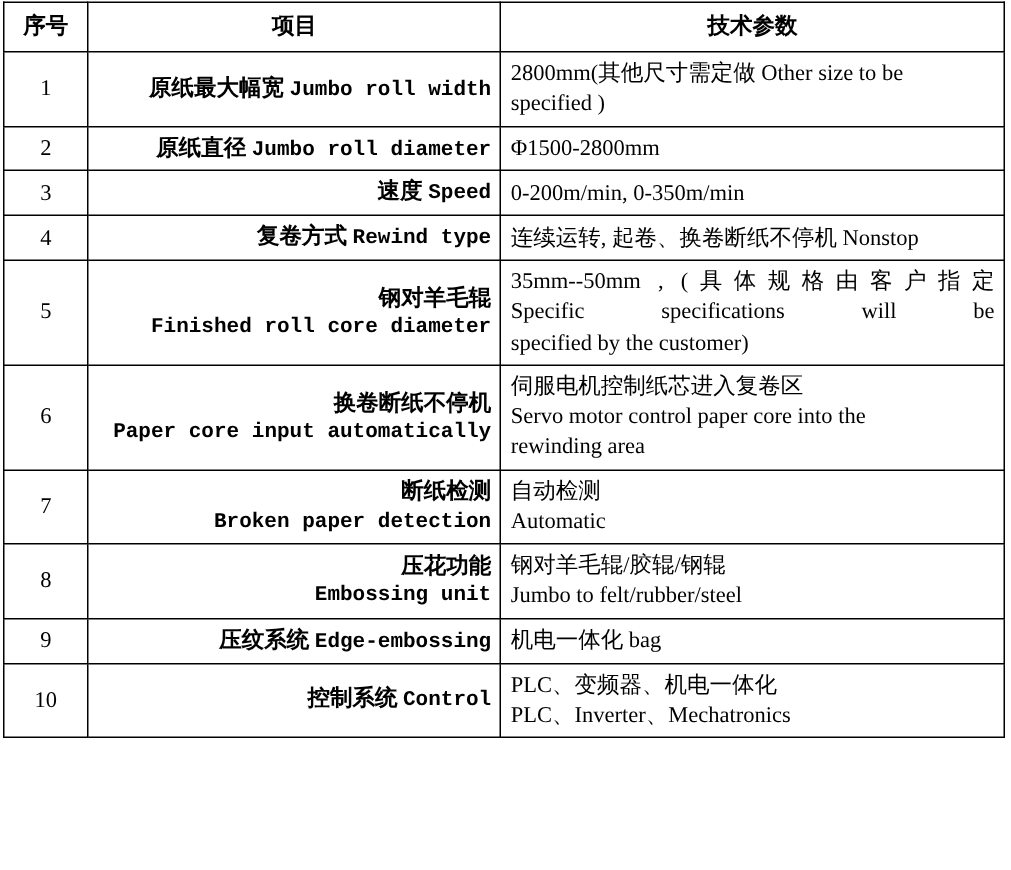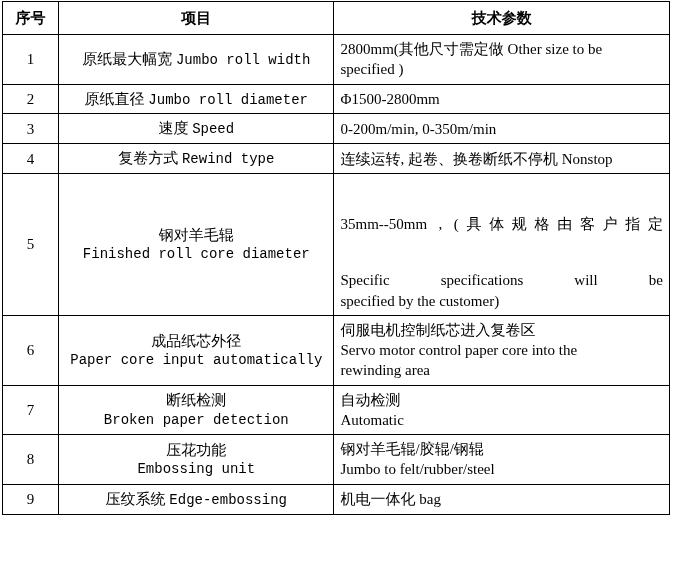--- a/index.html
+++ b/index.html
@@ -37,34 +37,34 @@
     font-weight: bold;
     font-size: 15px;
     height: 24px;
     padding: 3px 6px;
   }
   td.cell-no {
     text-align: center;
     font-size: 15px;
   }
   td.cell-item {
-    text-align: center;
+    text-align: right;
+    font-weight: bold;
   }
   td.cell-param {
     text-align: left;
   }
   .line { display: block; }
   .line-cn { font-family: "Liberation Serif", serif; }
   .line-en { font-family: "Liberation Mono", monospace; font-size: 14px; letter-spacing: 0px; }
   .mixed { font-family: "Liberation Serif", serif; }
   .mixed .en { font-family: "Liberation Mono", monospace; font-size: 14px; }
   .justify {
     text-align: justify;
     text-align-last: justify;
-    margin-top: 36px;
   }
 </style>
 </head>
 <body>
 
 <table class="spec-table">
   <colgroup>
     <col class="col-no">
     <col class="col-item">
     <col class="col-param">
@@ -114,21 +114,21 @@
         </td>
         <td class="cell-param">
           <span class="line mixed justify">35mm--50mm , (具体规格由客户指定</span>
           <span class="line mixed justify">Specific specifications will be</span>
           <span class="line mixed">specified by the customer)</span>
         </td>
       </tr>
       <tr>
         <td class="cell-no">6</td>
         <td class="cell-item">
-          <span class="line line-cn">成品纸芯外径</span>
+          <span class="line line-cn">换卷断纸不停机</span>
           <span class="line line-en">Paper core input automatically</span>
         </td>
         <td class="cell-param">
           <span class="line mixed">伺服电机控制纸芯进入复卷区</span>
           <span class="line mixed">Servo motor control paper core into the</span>
           <span class="line mixed">rewinding area</span>
         </td>
       </tr>
       <tr>
         <td class="cell-no">7</td>
@@ -152,14 +152,22 @@
           <span class="line mixed">Jumbo to felt/rubber/steel</span>
         </td>
       </tr>
       <tr>
         <td class="cell-no">9</td>
         <td class="cell-item"><span class="mixed"><span>压纹系统</span>  <span class="en">Edge-embossing</span></span></td>
         <td class="cell-param">
           <span class="line mixed">机电一体化 bag</span>
         </td>
       </tr>
+      <tr>
+        <td class="cell-no">10</td>
+        <td class="cell-item"><span class="mixed"><span>控制系统</span>  <span class="en">Control</span></span></td>
+        <td class="cell-param">
+          <span class="line mixed">PLC、变频器、机电一体化</span>
+          <span class="line mixed">PLC、Inverter、Mechatronics</span>
+        </td>
+      </tr>
     </tbody>
 </table>
 
 </body></html>

